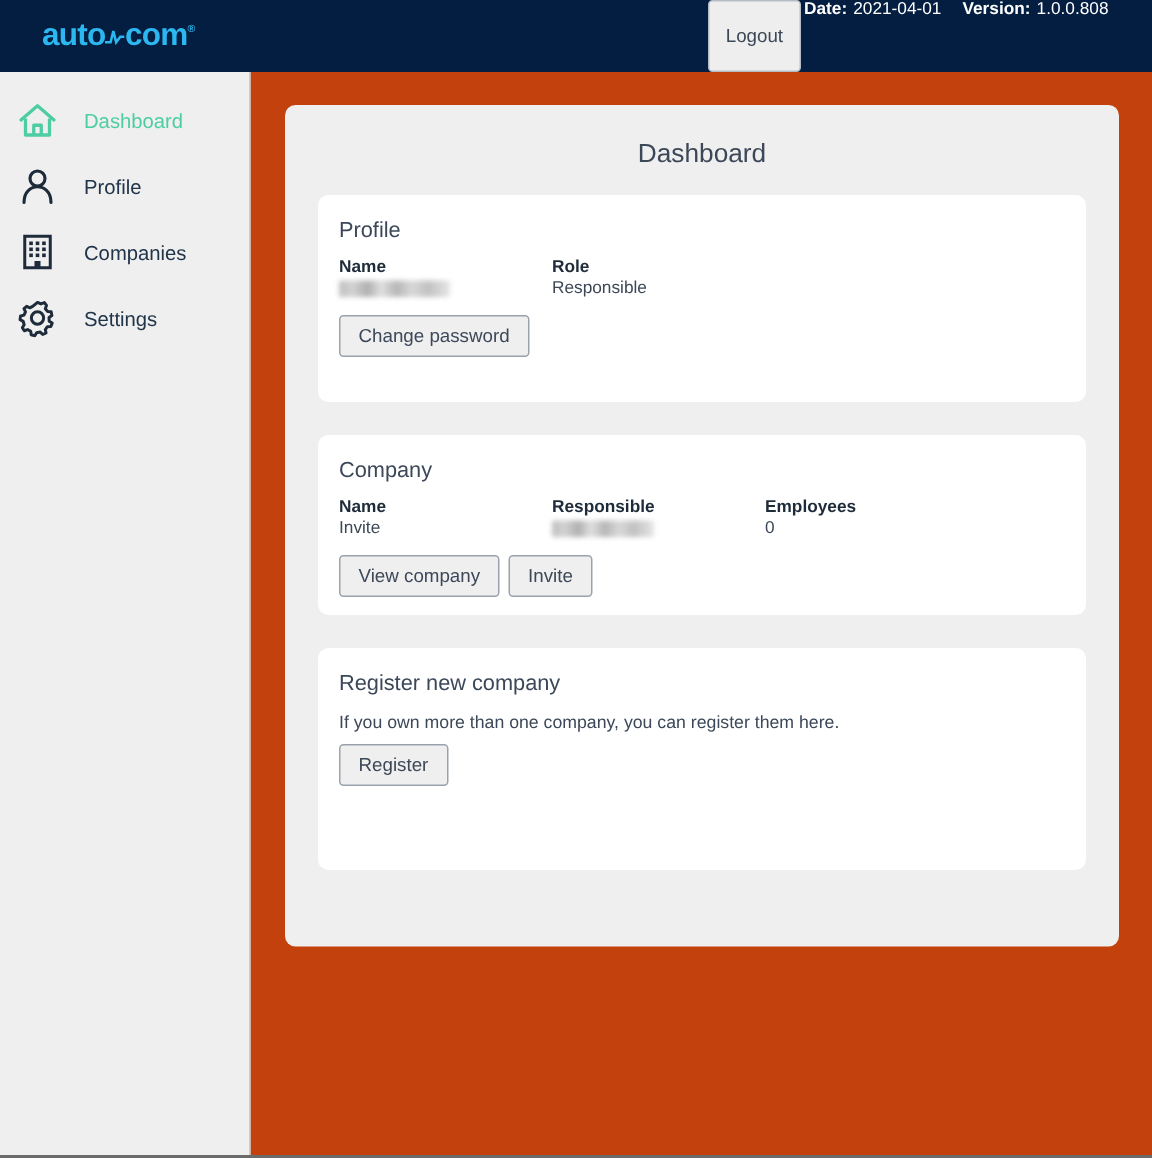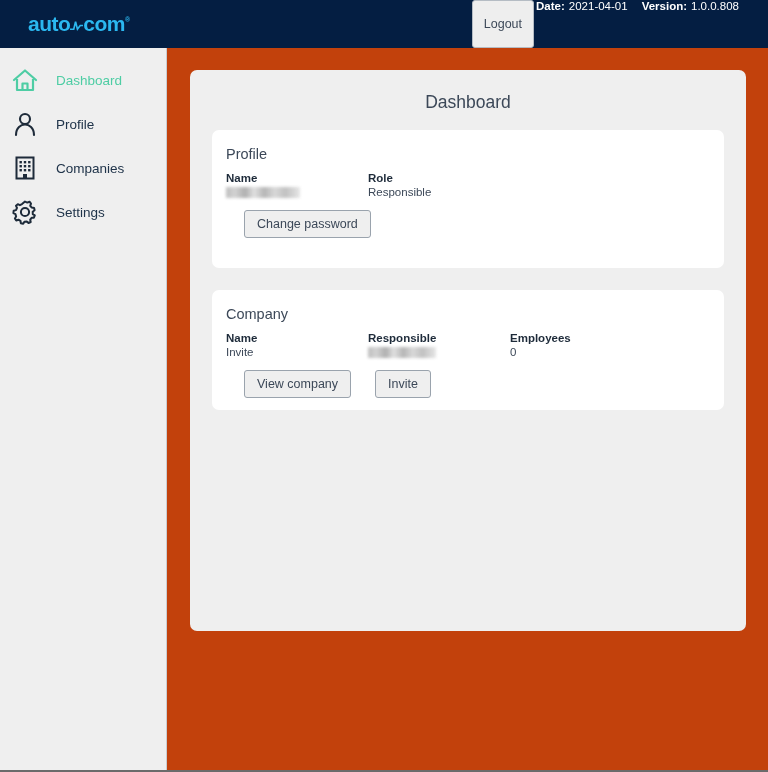--- a/index.html
+++ b/index.html
@@ -203,21 +203,20 @@
   .btn {
     background: #efefef;
     border: 1px solid #9aa3ad;
     border-radius: 3px;
     color: #3c4858;
     font-size: 12.5px;
     font-family: "Liberation Sans", sans-serif;
     padding: 6px 12px;
     cursor: pointer;
     line-height: 1.15;
-    margin-left: 18px;
   }
   .card-desc {
     font-size: 11.8px;
     color: #3c4858;
     margin: 2px 0 0 0;
   }
 </style>
 </head>
 <body>
 
@@ -339,15 +338,22 @@
           <span class="field-label">Employees</span>
           <span class="field-value">0</span>
         </div>
       </div>
       <div class="btn-row">
         <button class="btn">View company</button>
         <button class="btn">Invite</button>
       </div>
     </section>
 
+    <section class="card card-register">
+      <h2 class="card-title">Register new company</h2>
+      <p class="card-desc">If you own more than one company, you can register them here.</p>
+      <div class="btn-row">
+        <button class="btn">Register</button>
+      </div>
+    </section>
 
   </main>
 </div>
 
 </body></html>

